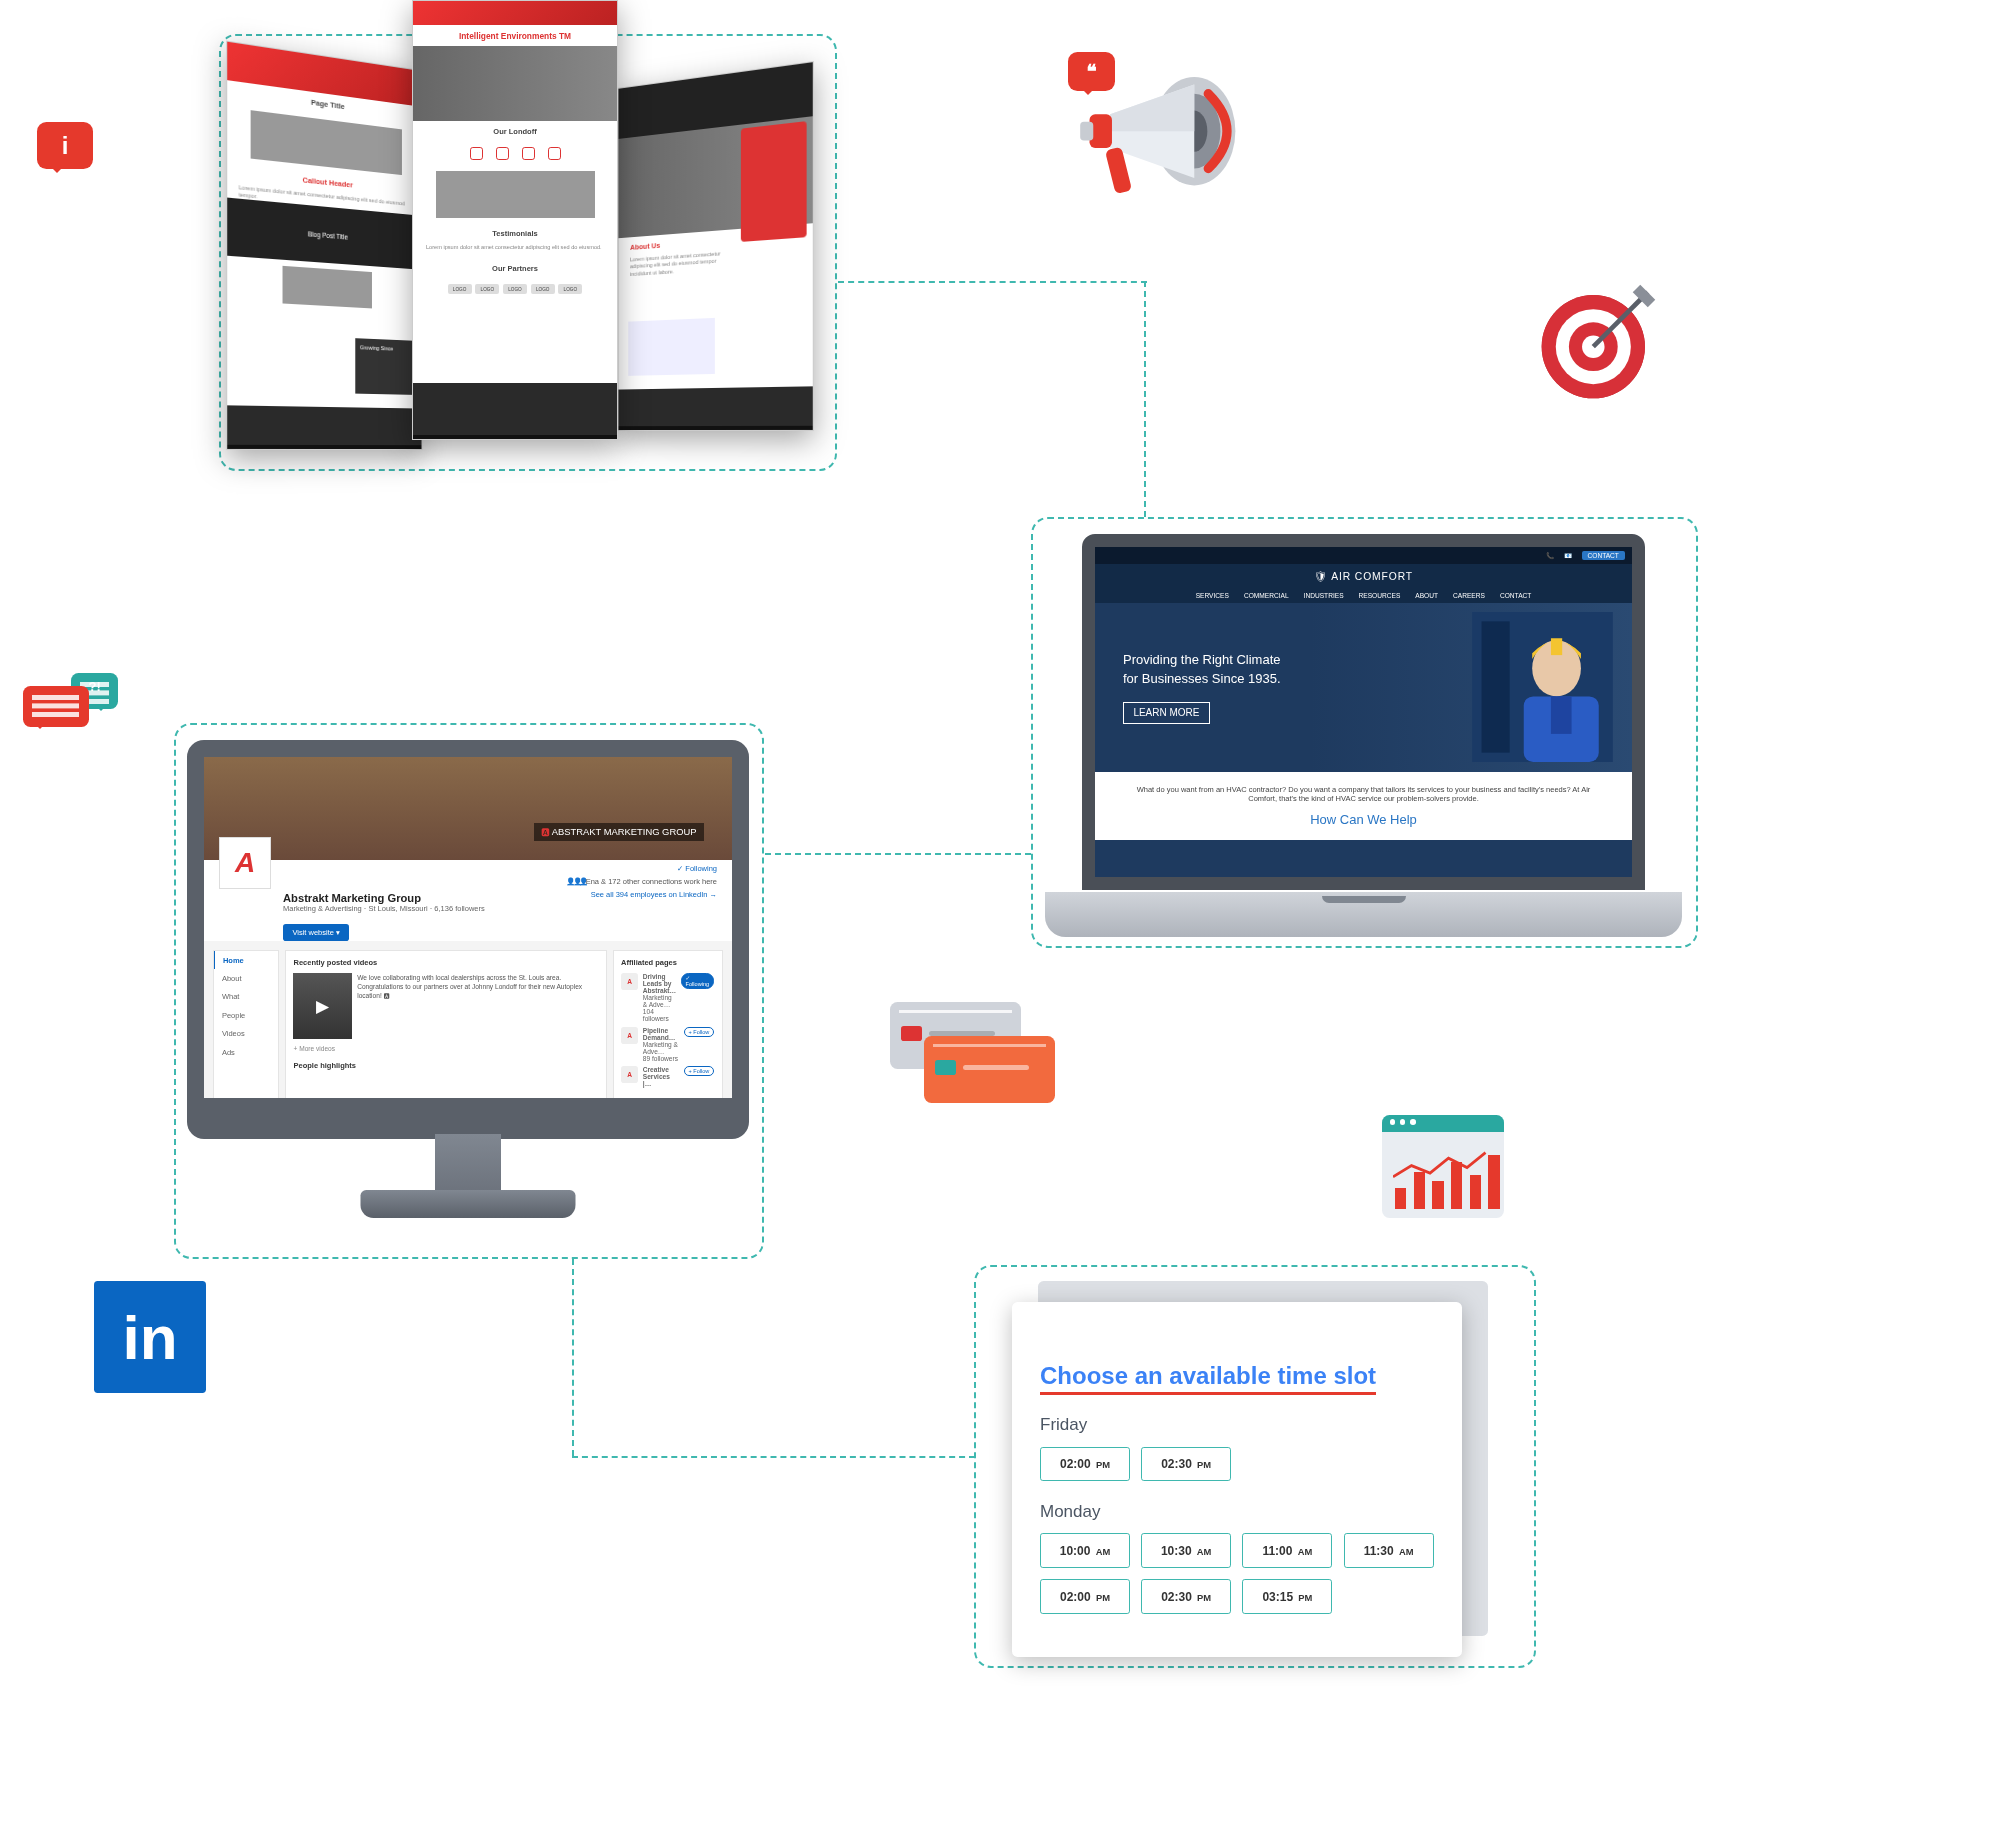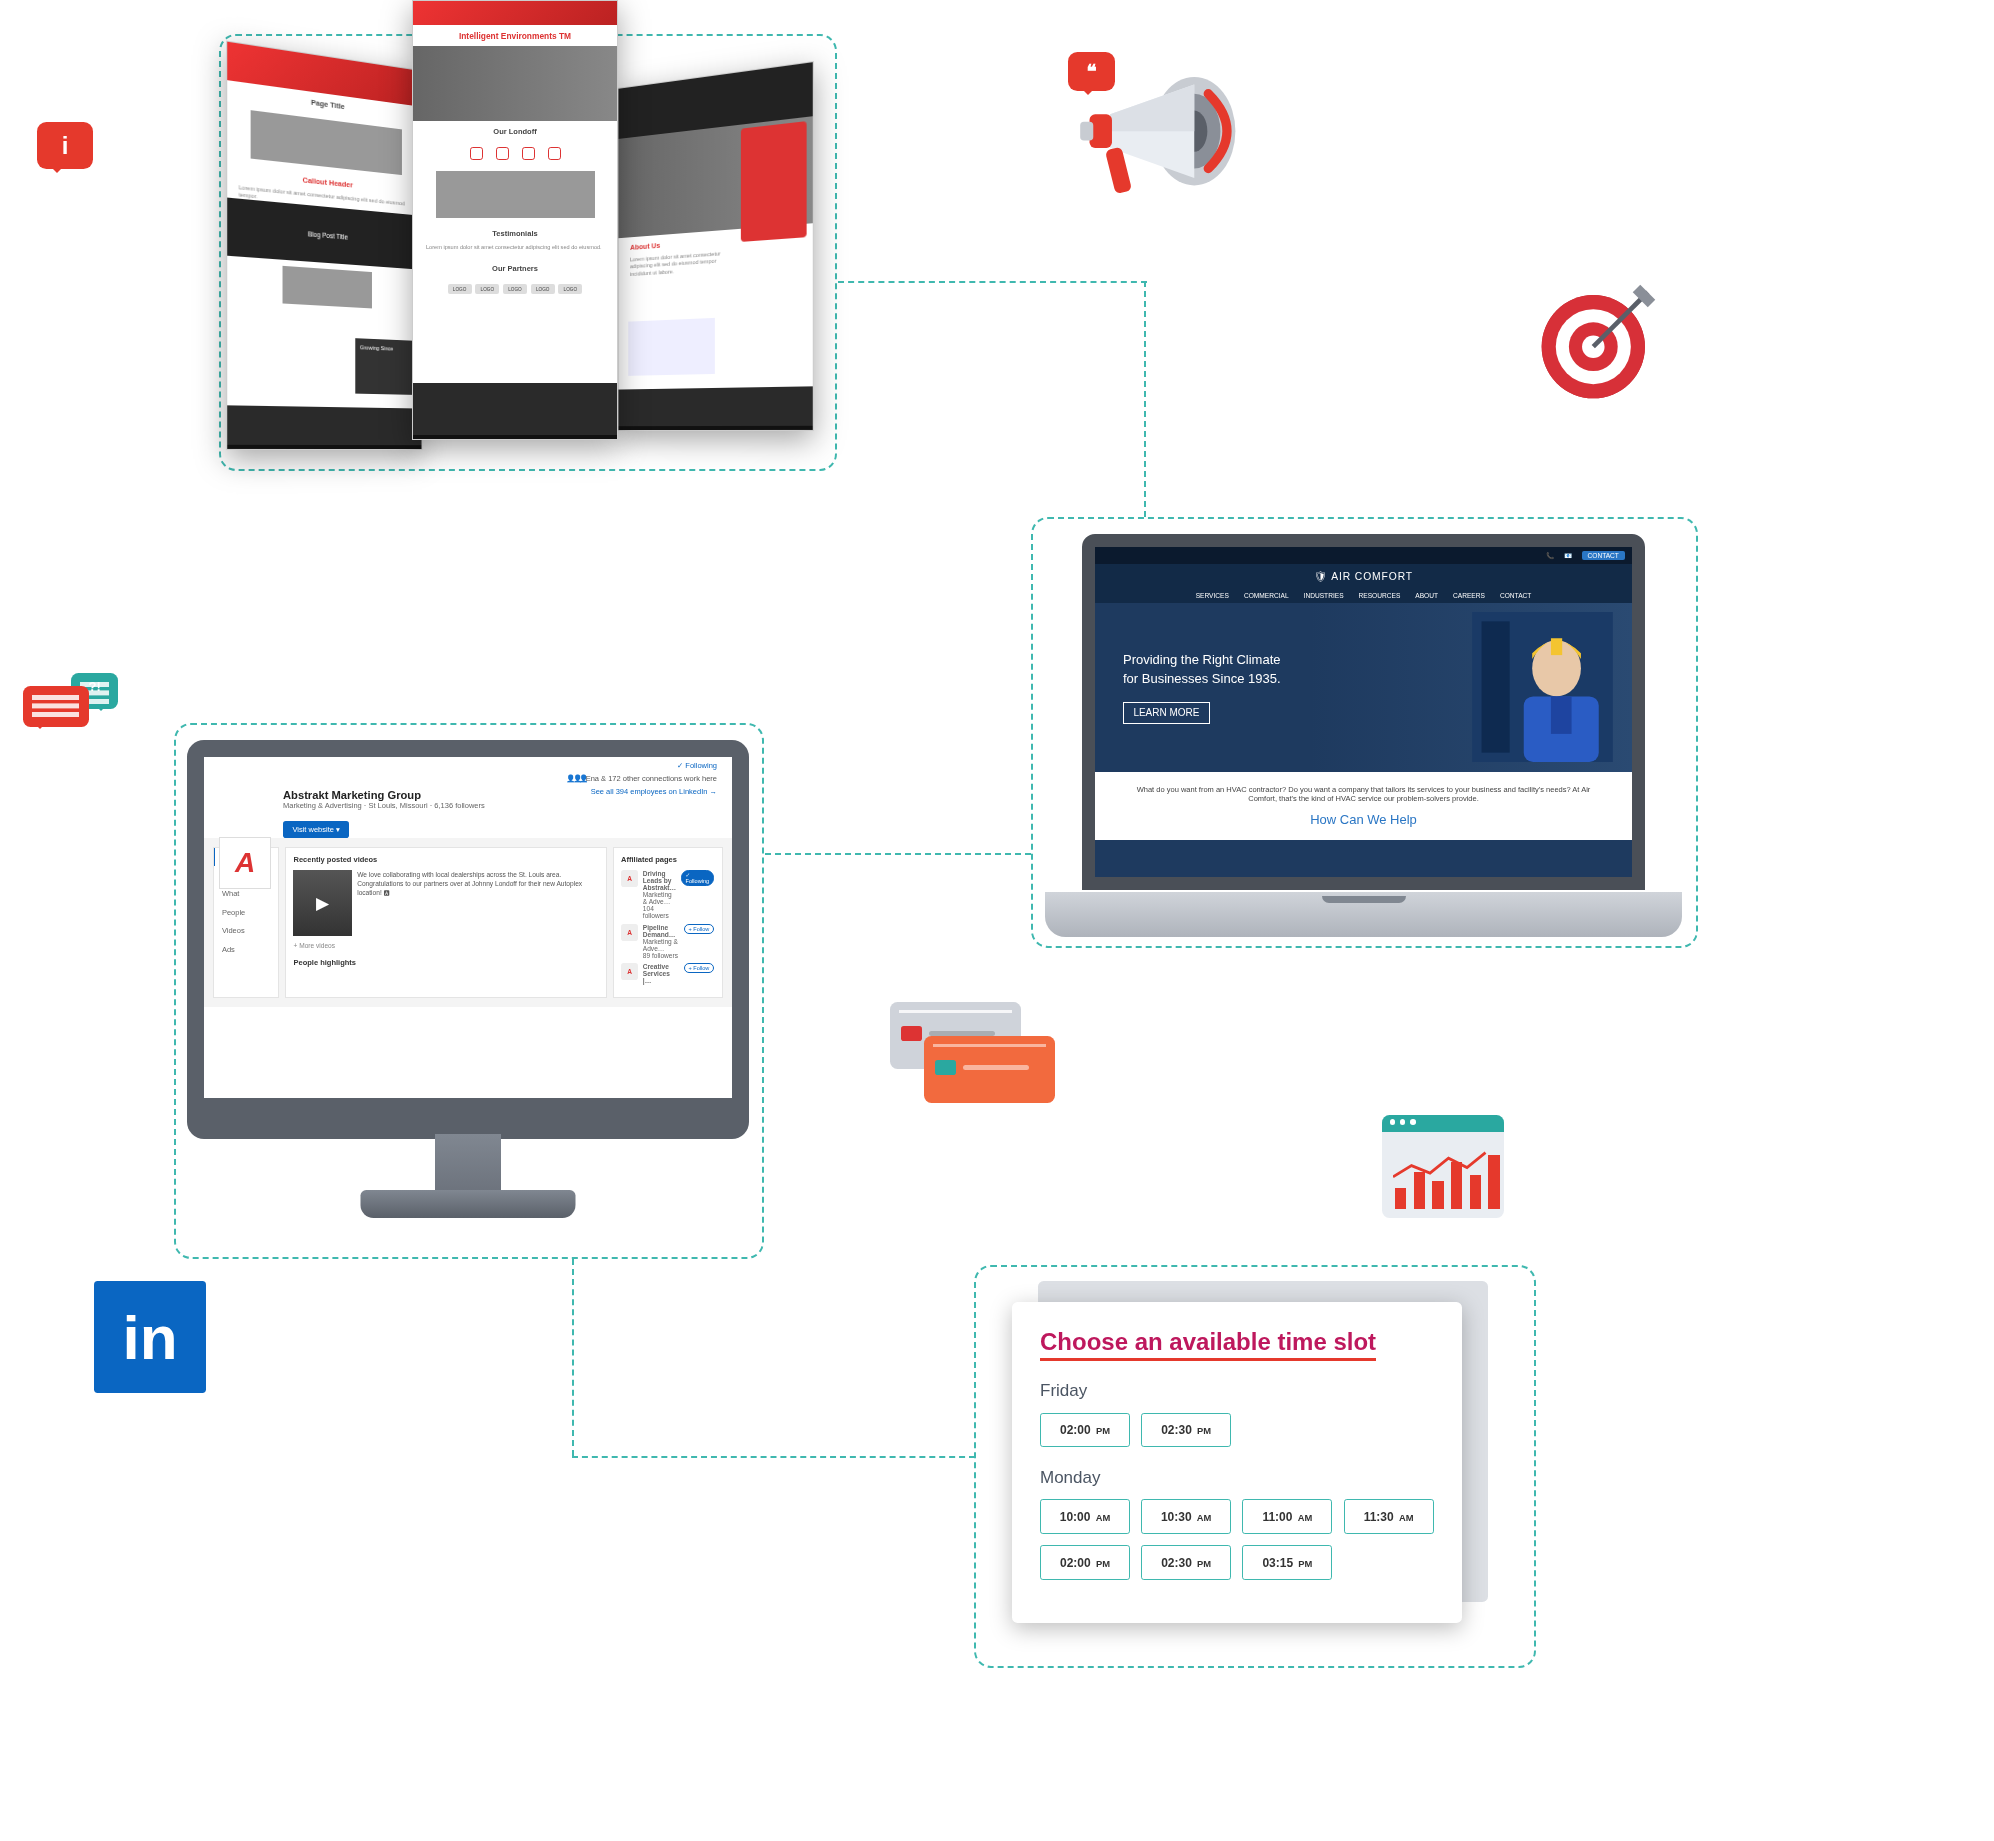--- a/index.html
+++ b/index.html
@@ -144,21 +144,21 @@
     border-radius:5.6px;
     box-shadow:0 5.6px 22.5px rgba(0,0,0,.25);
     padding:26px 28px 43px;
   }
   .sched::before{
     content:''; position:absolute; right:-26px; top:-20.6px;
     width:450px; height:100%;
     background:#dcdfe4; border-radius:5.6px;
     z-index:-1;
   }
-  .sched-title{ font-size:24px; color:#be185d; font-weight:600; display:inline-block; border-bottom:3.7px solid #e5392c; padding-bottom:1.9px;}
+  .sched-title{ font-size:24px; color:#3b82f6; font-weight:600; display:inline-block; border-bottom:3.7px solid #e5392c; padding-bottom:1.9px;margin-top:34px;}
   .sched-day{ margin-top:20.6px; color:#4b5563; font-size:17px;}
   .sched-slots{ display:flex; flex-wrap:wrap; gap:11.2px; margin-top:11.2px;}
   .slot{ border:1.9px solid #3fb8af; color:#333; padding:9.4px 0; width:90px; text-align:center; font-size:12px; font-weight:600; border-radius:2.8px;}
   .slot small{ font-size:9.4px; font-weight:600; margin-left:1.9px;}
 
   
   .icon-bubble{ position:absolute; }
   .speech{ width:56px; height:47px; background:#e5392c; border-radius:9.4px; position:relative; display:flex; align-items:center; justify-content:center; color:#fff; font-size:24px; font-weight:900;}
   .speech::after{ content:''; position:absolute; left:13px; bottom:-11.2px; border:7.5px solid transparent; border-top-color:#e5392c;}
 
@@ -304,20 +304,23 @@
       <div class="laptop-body">
         <div>What do you want from an HVAC contractor? Do you want a company that tailors its services to your business and facility's needs? At Air Comfort, that's the kind of HVAC service our problem-solvers provide.</div>
         <div class="laptop-help">How Can We Help</div>
       </div>
     </div>
     <div class="laptop-base"></div>
   </div>
 
   <div class="desktop">
     <div class="desktop-bezel">
+      <div class="li-banner">
+        <div class="li-banner-sign"><span style="color:#d33">🅰 </span><span>ABSTRAKT MARKETING GROUP</span></div>
+      </div>
       <div class="li-logo">
           <span class="li-logo-a">A</span>
         </div>
       <div class="li-header">
         <div style="font-weight:600">Abstrakt Marketing Group</div>
         <div class="li-sub">Marketing &amp; Advertising · St Louis, Missouri · 6,136 followers</div>
         <div class="li-follow">✓ Following</div>
         <div class="li-conn"><span style="letter-spacing:-2.8px">👤👤👤 </span><span>Ena &amp; 172 other connections work here</span></div>
         <div class="li-link">See all 394 employees on LinkedIn →</div>
       </div>

